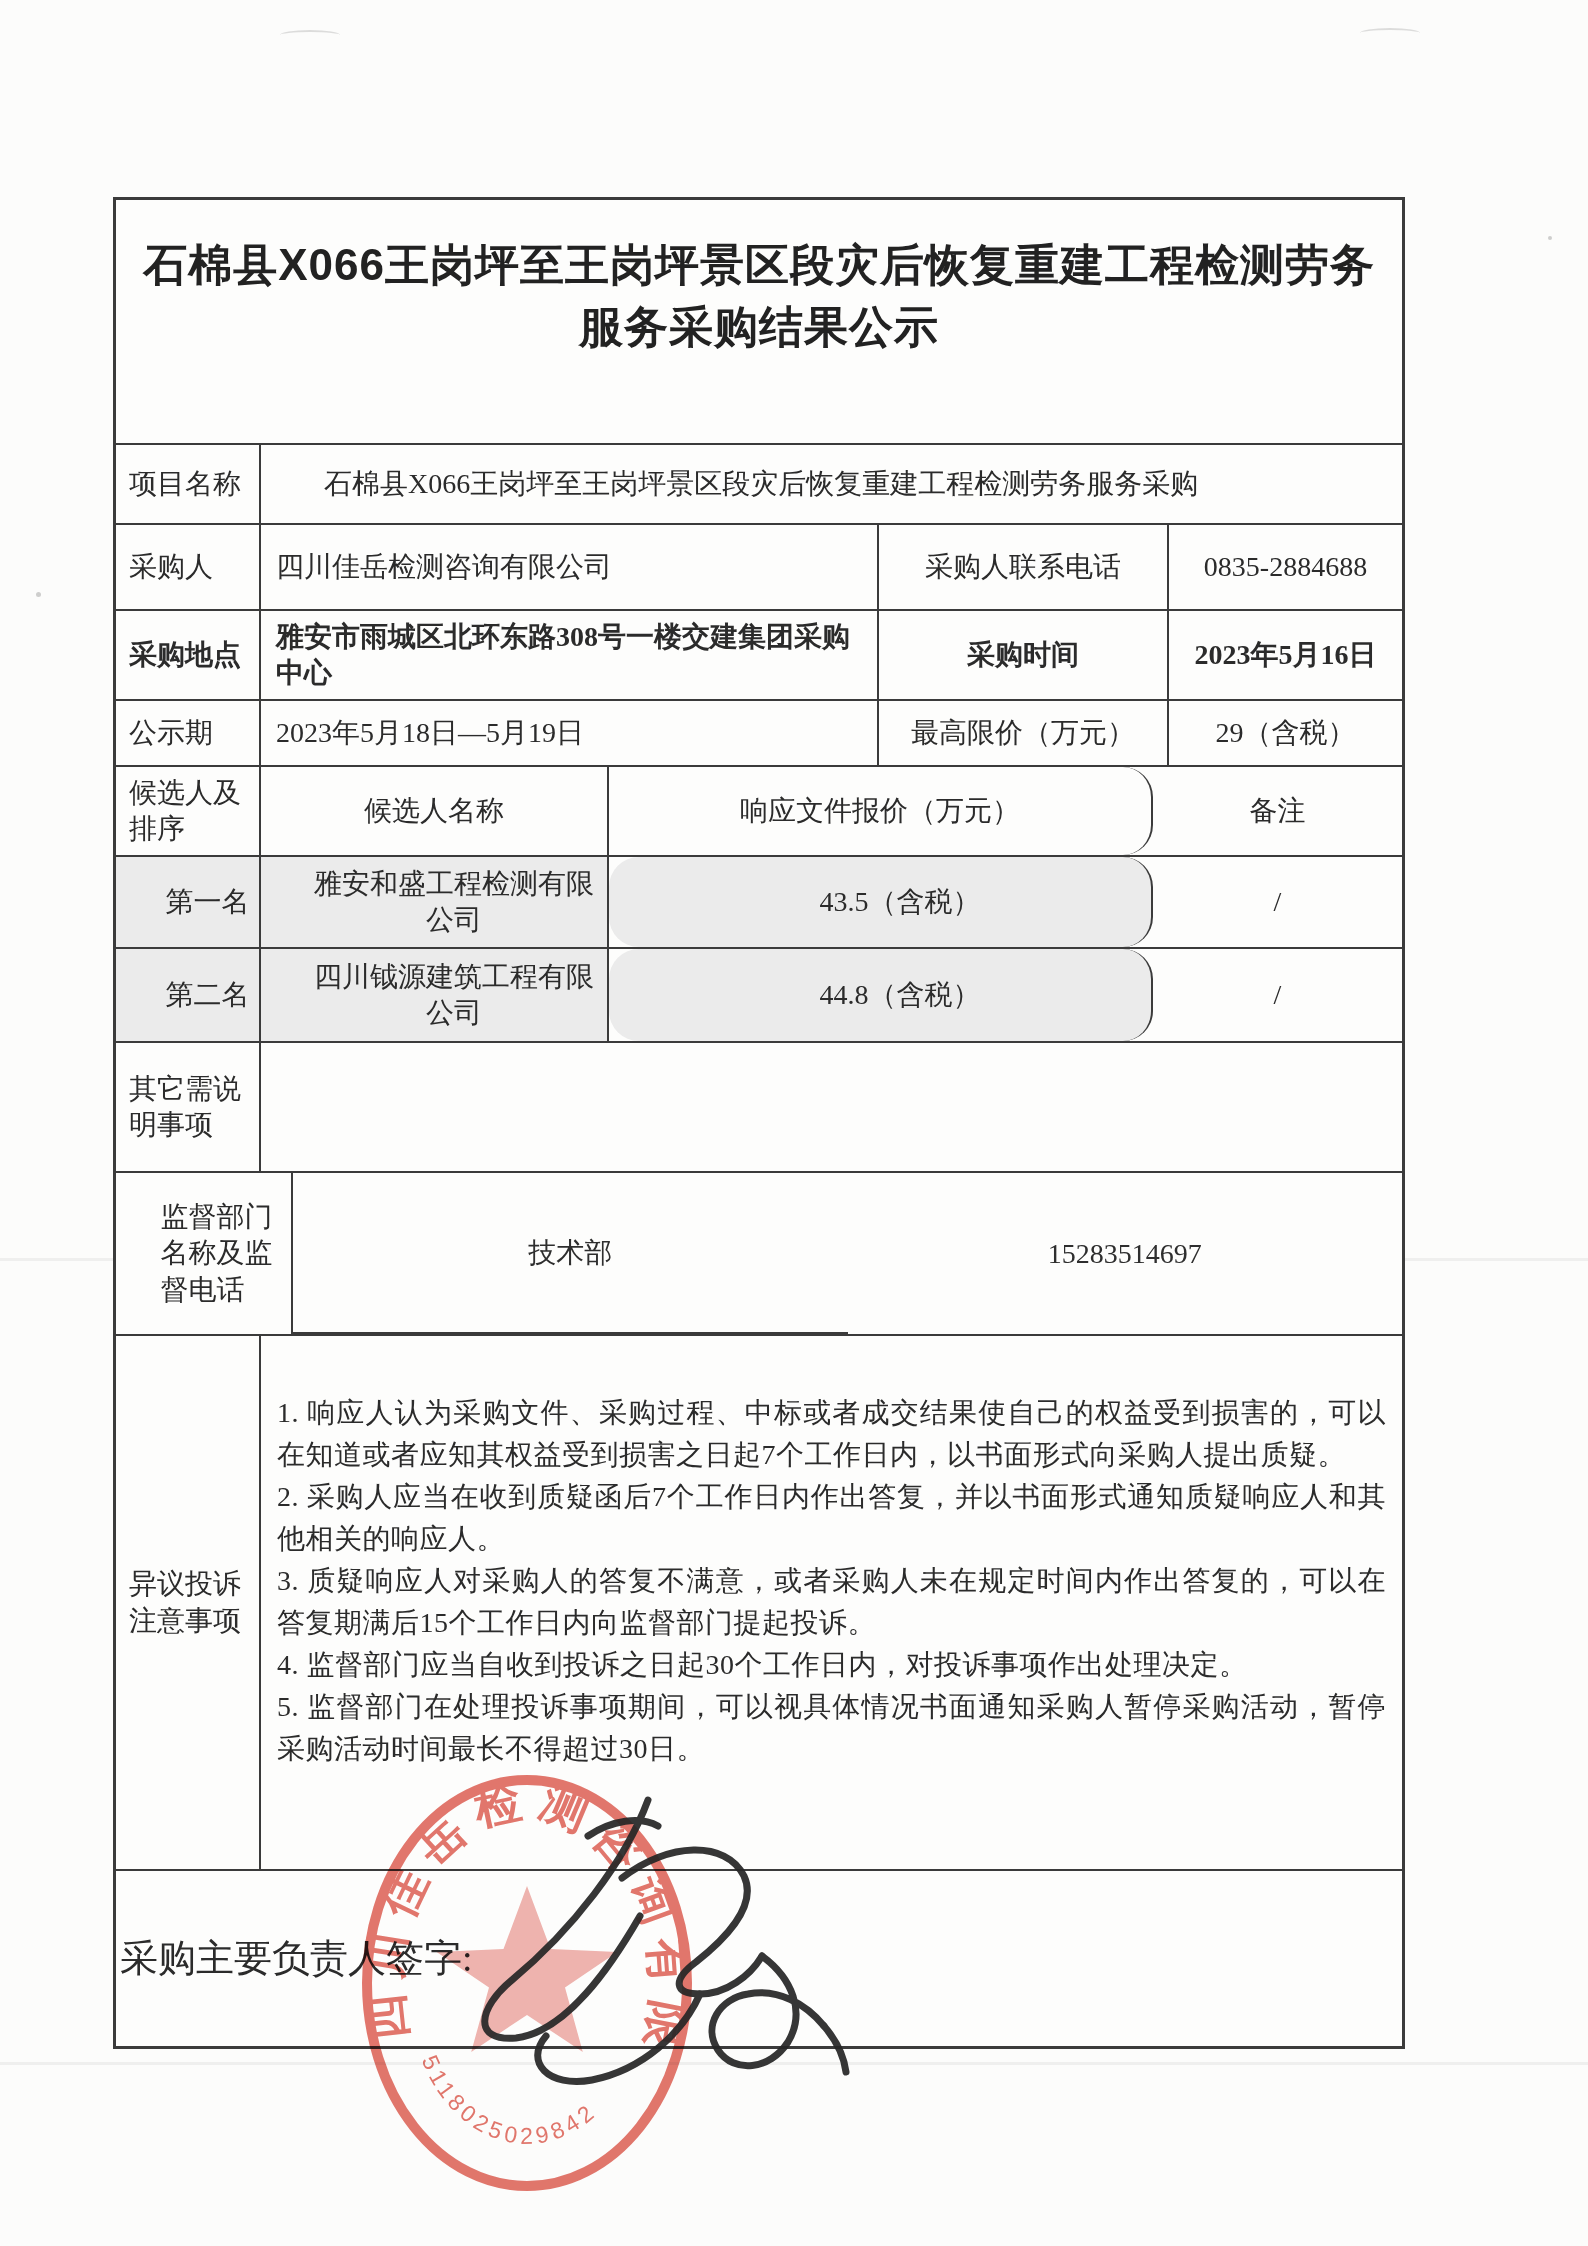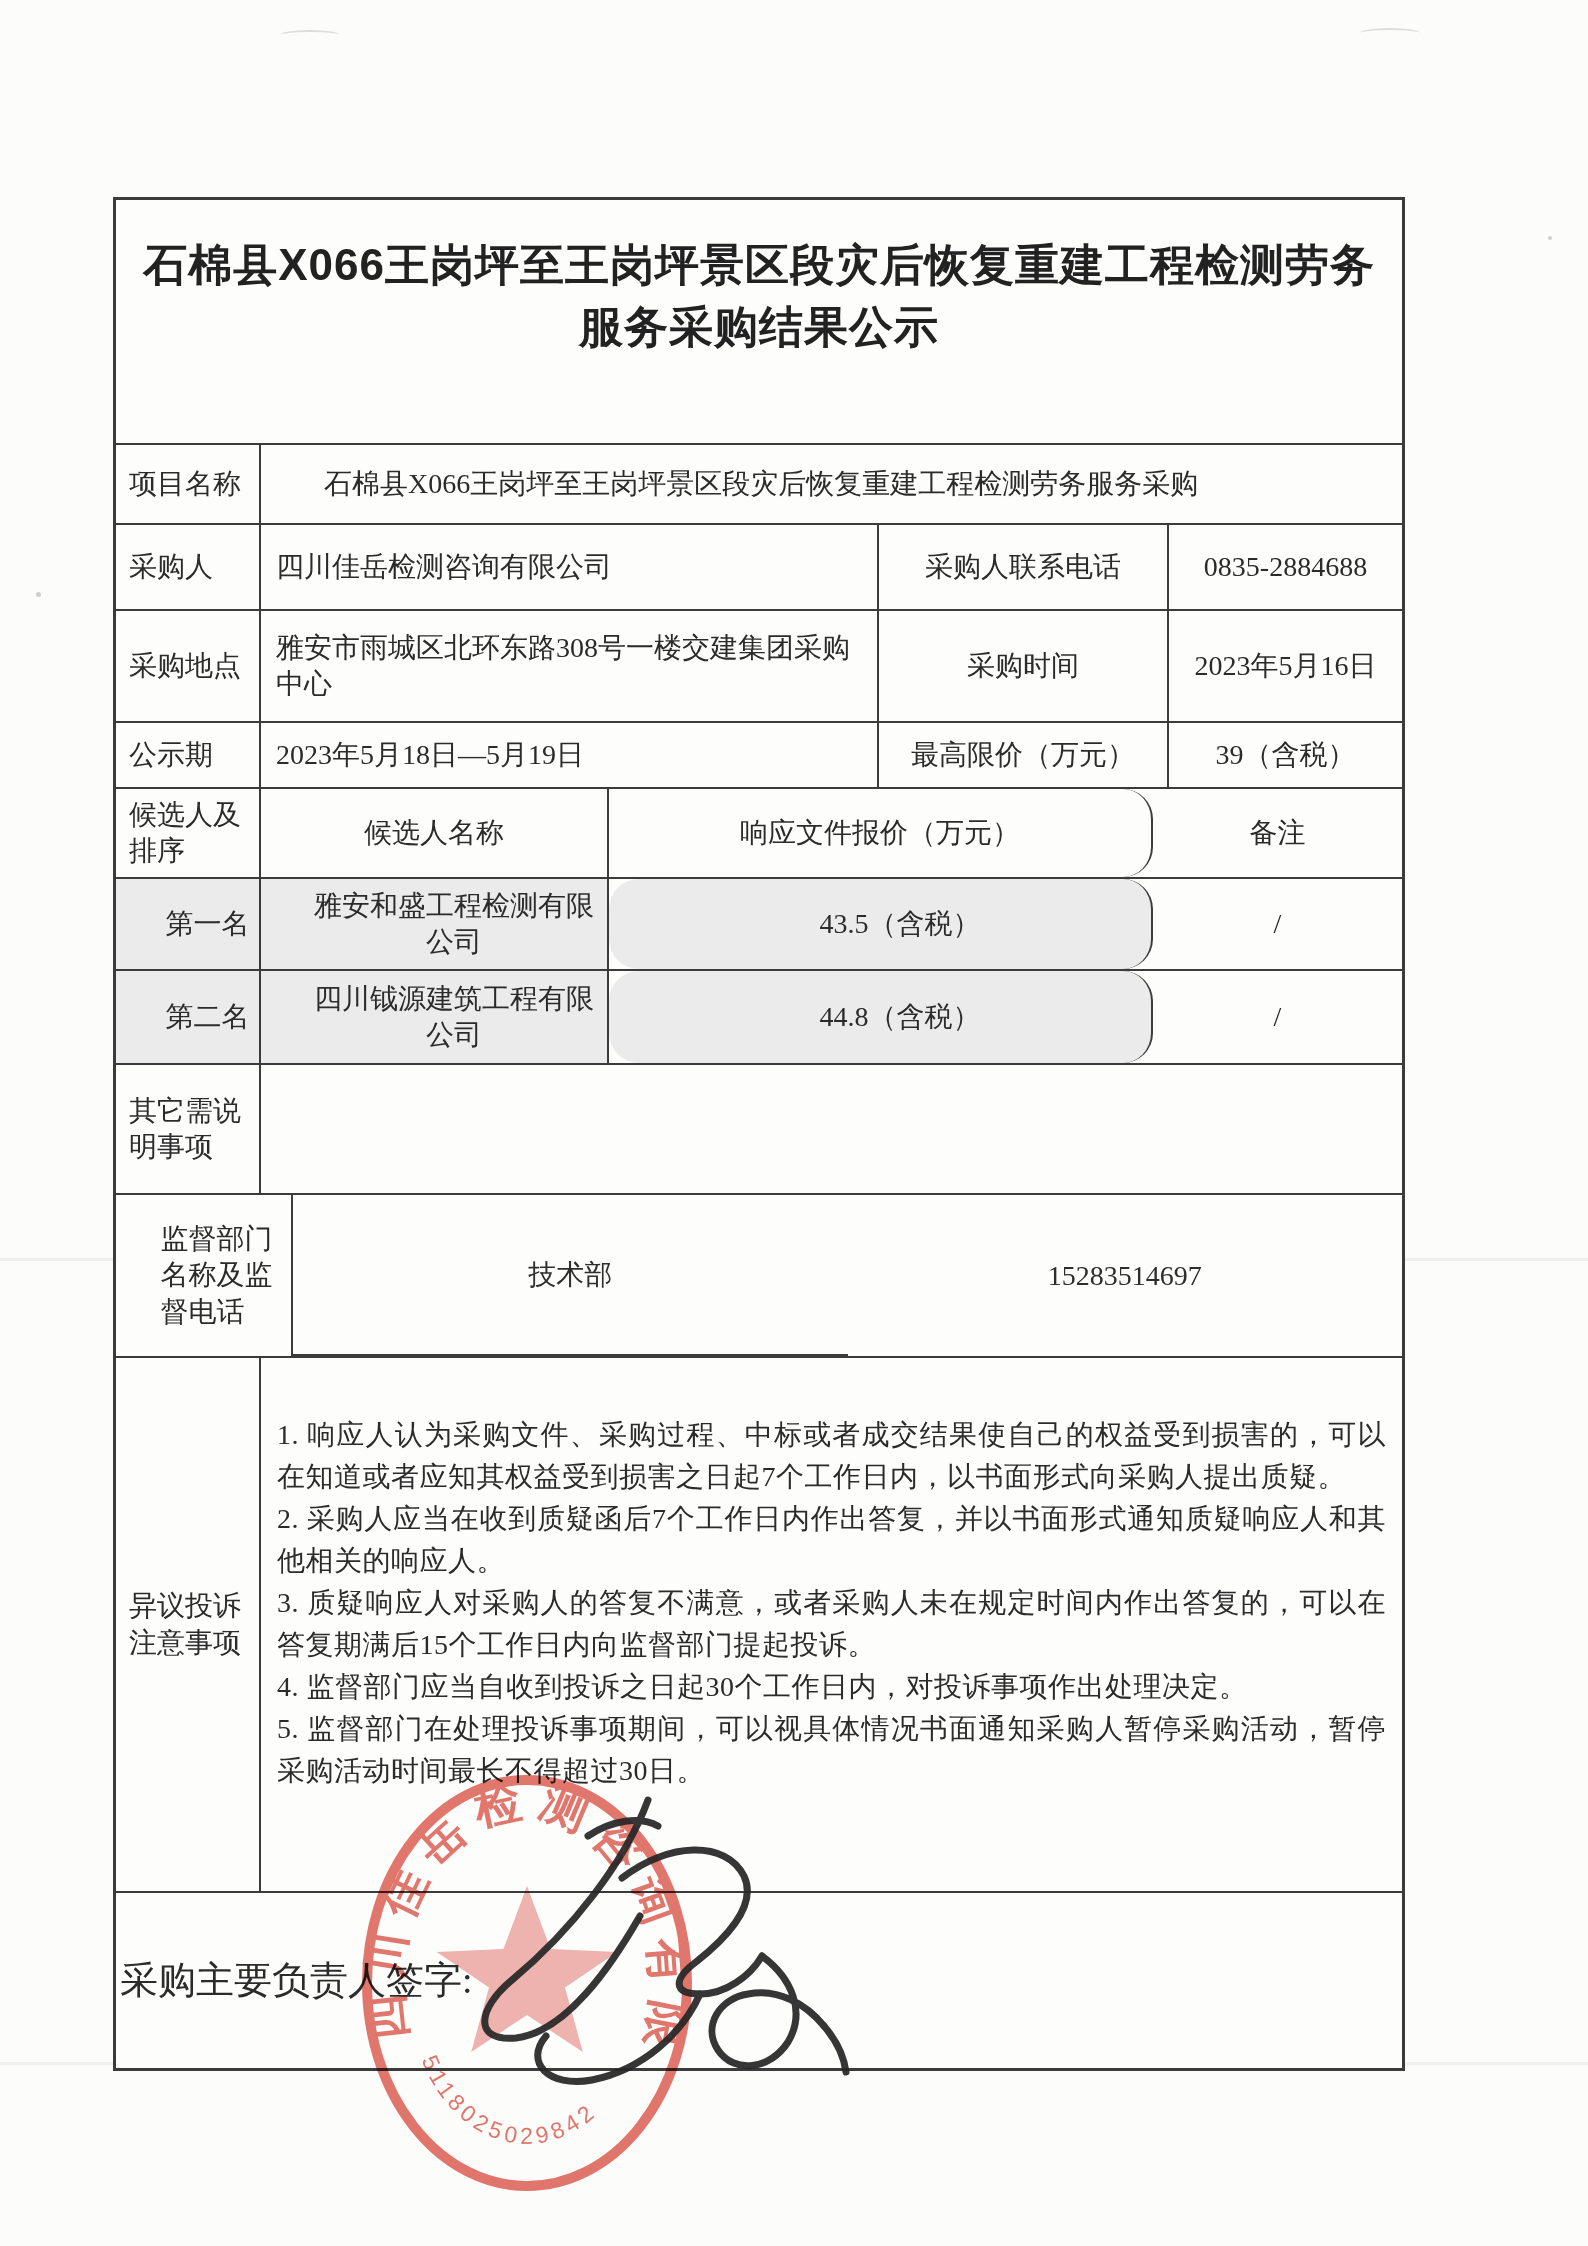--- a/index.html
+++ b/index.html
@@ -46,21 +46,21 @@
   .w-info-val { width: 618px; flex: 0 0 618px; }
   .w-info-lab2 { width: 290px; flex: 0 0 290px; }
   .w-cand-name { width: 348px; flex: 0 0 348px; }
   .w-cand-price { width: 544px; flex: 0 0 544px; border-radius: 30px; }
   .w-rest { flex: 1 1 auto; }
 
   
   .h-title { height: 245px; }
   .h-r1 { height: 80px; gap: 48px; }
   .h-r2 { height: 86px; }
-  .h-r3 { height: 112px; }
+  .h-r3 { height: 90px; font-weight: bold; }
   .h-r4 { height: 66px; }
   .h-head { height: 90px; }
   .h-cand1 { height: 92px; }
   .h-cand2 { height: 94px; }
   .h-other { height: 130px; }
   .h-sup { height: 163px; padding-left: 32px; }
   .h-notice { height: 535px; }
   .h-sign { height: 175px; }
 
   .title-cell {
@@ -144,21 +144,21 @@
       <div class="cell w-label lab">采购地点</div>
       <div class="cell w-info-val val-left">雅安市雨城区北环东路308号一楼交建集团采购中心</div>
       <div class="cell w-info-lab2 ctr">采购时间</div>
       <div class="cell w-rest ctr">2023年5月16日</div>
     </div>
 
     <div class="t-row h-r4">
       <div class="cell w-label lab">公示期</div>
       <div class="cell w-info-val val-left">2023年5月18日—5月19日</div>
       <div class="cell w-info-lab2 ctr">最高限价（万元）</div>
-      <div class="cell w-rest ctr">39（含税）</div>
+      <div class="cell w-rest ctr">29（含税）</div>
     </div>
 
     <div class="t-row h-head">
       <div class="cell w-label lab multi-label">
         <div class="inner">候选人及排序</div>
       </div>
       <div class="cell w-cand-name ctr">候选人名称</div>
       <div class="cell w-cand-price ctr">响应文件报价（万元）</div>
       <div class="cell w-rest ctr">备注</div>
     </div>

